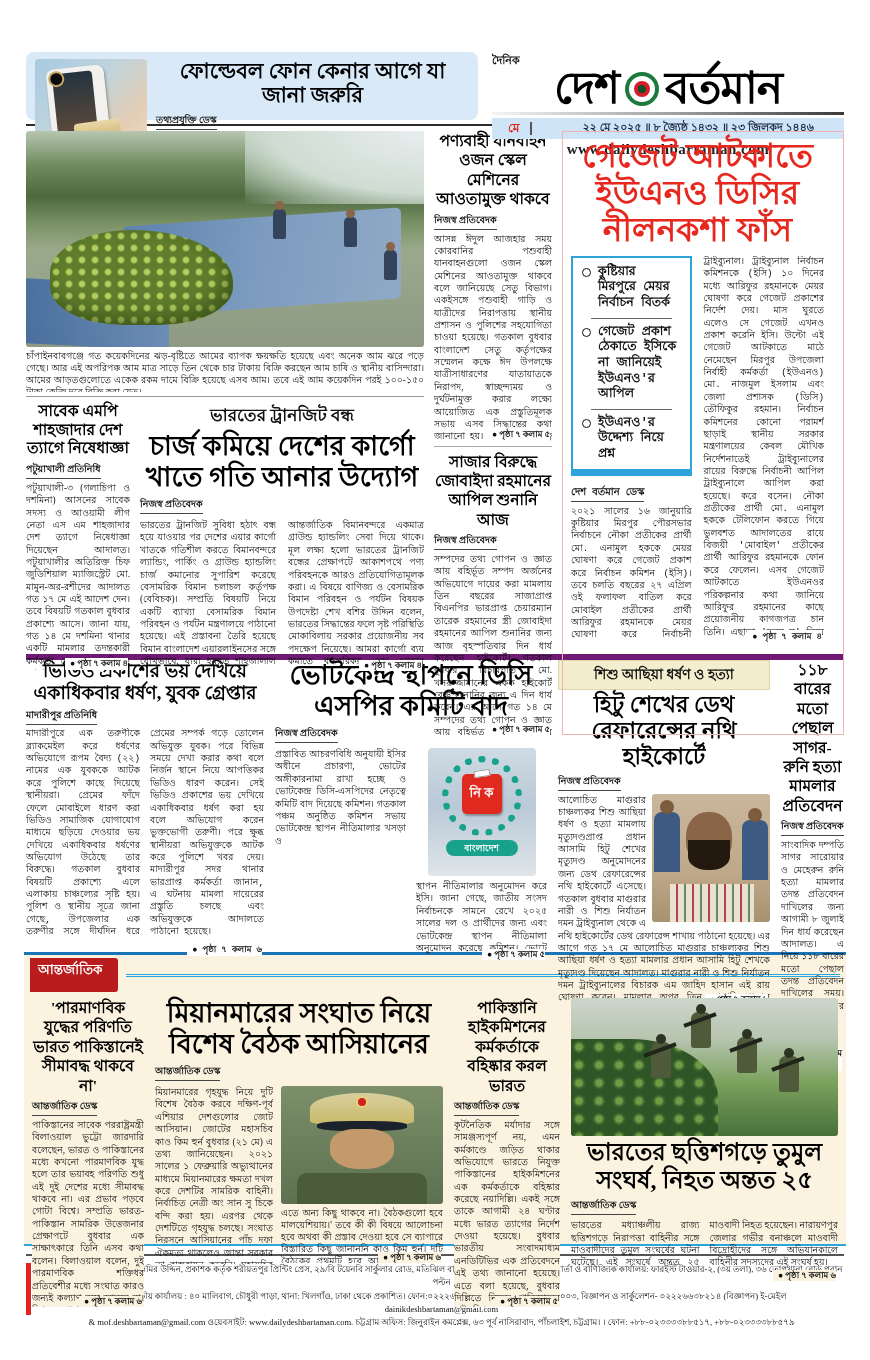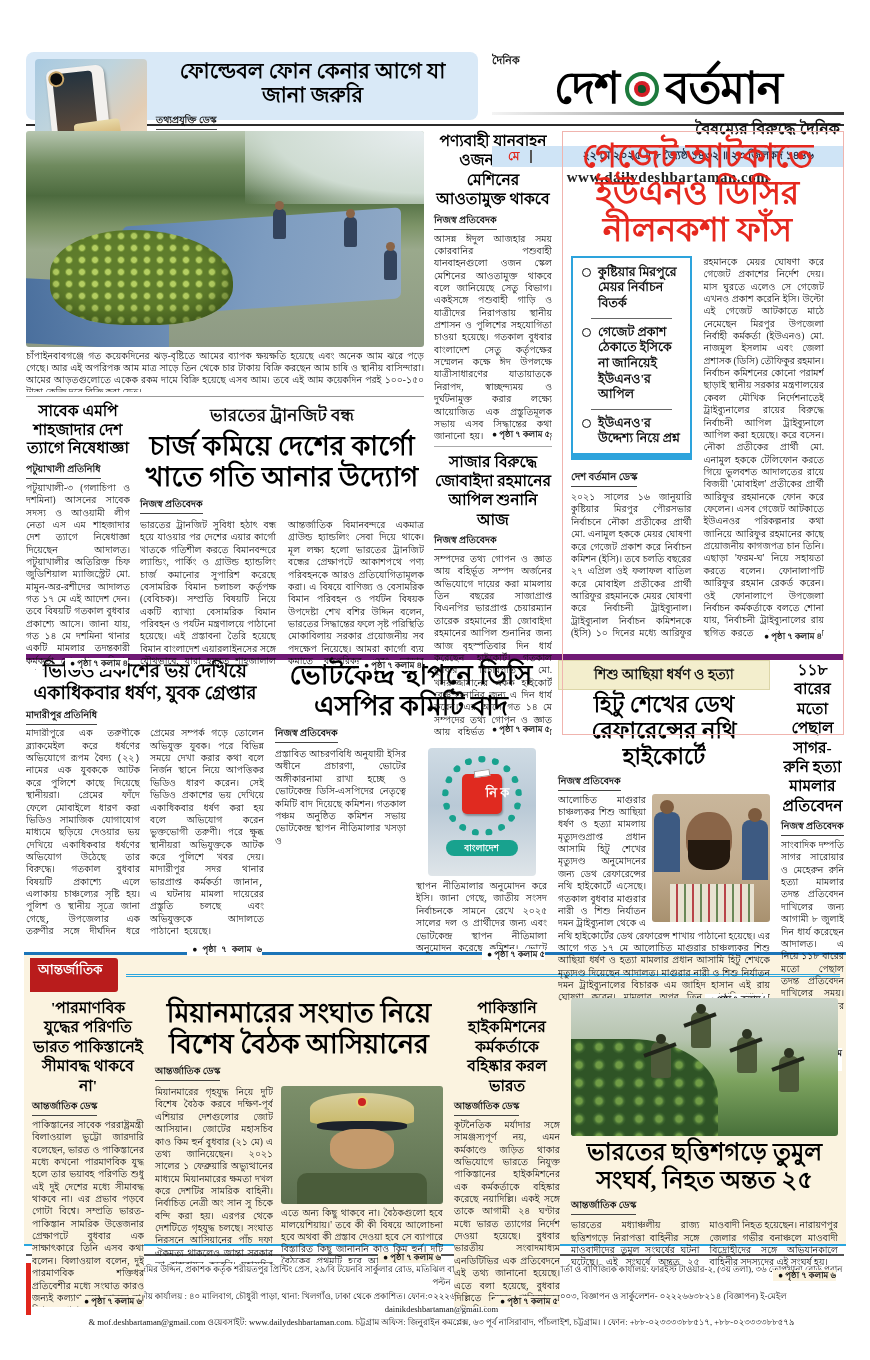--- a/index.html
+++ b/index.html
@@ -64,39 +64,39 @@
   .kicker { font-size:17px; font-weight:bold; text-align:center; }
   .cargo-hl { font-size:27px; line-height:1.15; margin-top:1px; }
   .cargo-body { columns:2; column-gap:12px; height:152px; margin-top:2px; }
 
   .midcol .hl2 { font-size:15.5px; line-height:1.25; }
   .mid-body1 { height:208px; }
   .mid-body2 { height:182px; }
 
   .gazette { border:1px solid #f0b4ae; padding:6px 19px 4px 8px; position:relative; }
   .gz-hl { font-size:33px; line-height:1.12; color:#e6281e; font-weight:bold; text-align:center; }
-  .gz-cols { columns:2; column-gap:12px; height:388px; margin-top:7px; overflow:hidden; position:relative; }
+  .gz-cols { columns:2; column-gap:12px; height:388px; margin-top:7px; overflow:hidden; position:relative;font-family:Liberation Mono, monospace; }
   .bullet-box { border:2px solid #2da3dc; border-bottom:7px solid #2da3dc; padding:7px 9px 6px 9px; break-inside:avoid; margin-bottom:6px; }
   .bullet-item { display:flex; gap:7px; font-size:12.5px; font-weight:bold; line-height:1.25; }
   .bullet-dot { width:9px; height:9px; border:1.6px solid #111; border-radius:50%; margin-top:3px; flex:0 0 auto; }
   .bullet-rule { border-top:1px solid #666; width:82%; margin:6px auto; }
   .gz-byline { display:inline-block; font-weight:bold; font-size:10px; border-bottom:1px solid #444; margin:1px 0 4px 0; }
 
   
   .band2 { display:grid; grid-template-columns:238px 272px 212px 1fr; gap:11px; margin:6px 26px 0 26px; border-top:6px solid #701a75; height:290px; }
   .vid-hl { font-size:18.5px; line-height:1.2; }
   .vid-body { columns:2; column-gap:10px; height:228px;font-family:Liberation Mono, monospace; }
   .vote-hl { font-size:27px; line-height:1.15; }
   .vote-body { columns:2; column-gap:10px; height:212px; margin-top:2px; }
   .ec-wrap { width:108px; height:128px; margin:4px auto; break-inside:avoid; position:relative; border-radius:4px; overflow:hidden;
     background:linear-gradient(180deg,#cfdbe4 0%,#b9c9d6 45%,#dfe5e9 100%); }
   .ec-wreath { position:absolute; left:14px; top:8px; width:80px; height:80px; border-radius:50%; border:7px dotted #18a28e; }
   .ec-box { position:absolute; left:34px; top:26px; width:40px; height:40px; background:#e02a20; border-radius:5px; box-shadow:1px 2px 2px rgba(0,0,0,.3); }
   .ec-slot { position:absolute; left:12px; top:-4px; width:16px; height:7px; background:#fff; border:1px solid #999; transform:rotate(-8deg); }
-  .ec-letters { position:absolute; left:16px; top:10px; width:100%; text-align:center; color:#fff; font-weight:bold; font-size:13px; }
+  .ec-letters { position:absolute; left:0; top:10px; width:100%; text-align:center; color:#fff; font-weight:bold; font-size:13px; }
   .ec-banner { position:absolute; left:18px; top:92px; width:72px; height:16px; background:#18a28e; border-radius:8px; color:#fff; font-size:9px; font-weight:bold; text-align:center; line-height:16px; }
   .kicker-bar { background:#f3eecd; border:1px solid #dcd6a8; font-weight:bold; font-size:14px; text-align:center; padding:2px 0; }
   .hitu-hl { font-size:22.5px; line-height:1.15; margin-top:2px; }
   .hitu-body { height:212px; }
   .hitu-photo { float:right; width:118px; height:128px; margin:0 0 4px 6px; border-radius:3px; position:relative; overflow:hidden;
     background:linear-gradient(180deg,#c9b69b 0%,#bfa98b 60%,#a8916f 100%); }
   .hp-cop { position:absolute; width:26px; height:60px; background:#3d5a82; border-radius:8px 8px 0 0; top:18px; }
   .hp-cop::before { content:""; position:absolute; top:-12px; left:6px; width:14px; height:14px; border-radius:50%; background:#7d5b3e; }
   .hp-head { position:absolute; left:34px; top:18px; width:46px; height:52px; background:#8a6548; border-radius:46% 46% 42% 42%; }
   .hp-beard { position:absolute; left:36px; top:46px; width:42px; height:30px; background:#24190f; border-radius:0 0 45% 45%; }
@@ -165,21 +165,20 @@
     </div>
 
     <div class="masthead">
       <div class="daily-label">দৈনিক</div>
       <div class="logo-row">
         <span class="logo-text">দেশ</span>
         <span class="flag-icon"></span>
         <span class="logo-text">বর্তমান</span>
       </div>
       <div class="m-rule"></div>
-      <div class="tagline">বৈষম্যের বিরুদ্ধে দৈনিক</div>
       <div class="date-band">
         <span class="month-label">মে</span>
         <span class="date-sep"></span>
         <span class="date-line">২২ মে ২০২৫ ॥ ৮ জ্যৈষ্ঠ ১৪৩২ ॥ ২৩ জিলকদ ১৪৪৬</span>
       </div>
       <div class="website">www.dailydeshbartaman.com</div>
     </div>
   </header>
   <div class="top-rule"></div>
 

